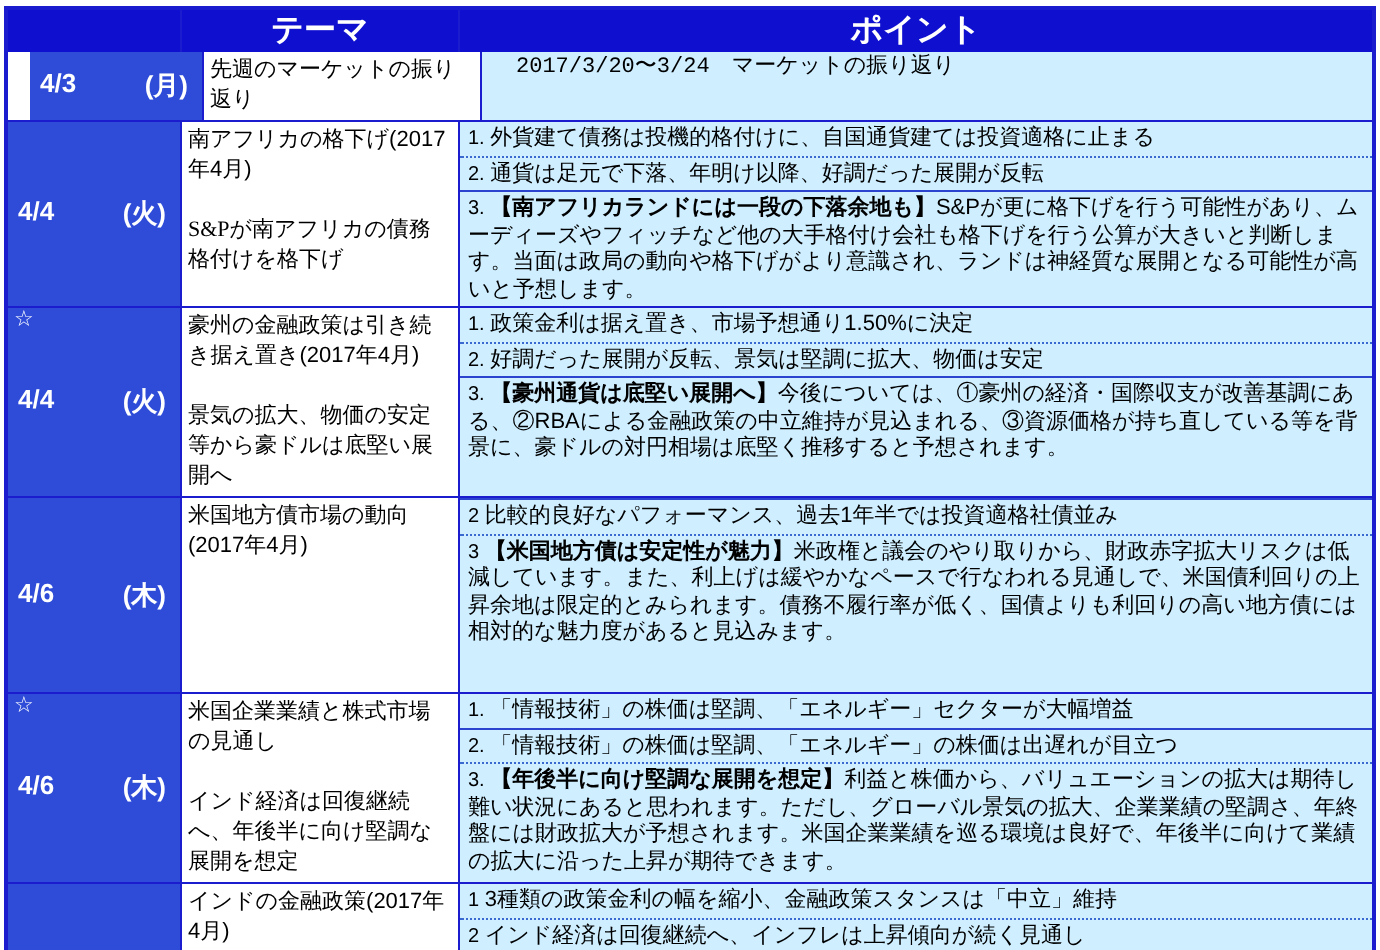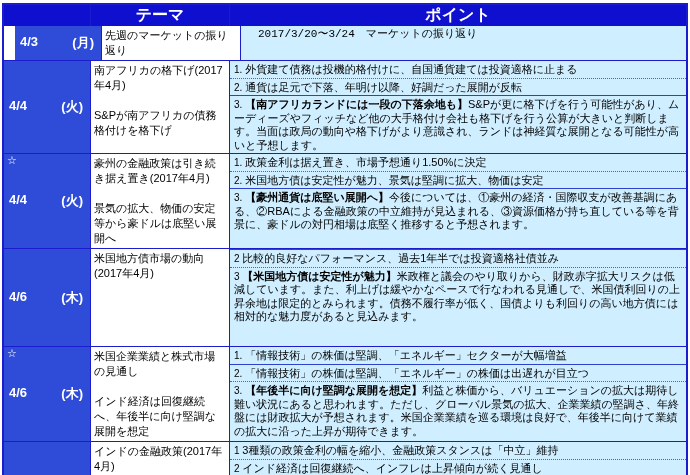--- a/index.html
+++ b/index.html
@@ -17,21 +17,21 @@
   .c-date{width:86px;flex:0 0 86px;}
   .c-theme{width:140px;flex:0 0 140px;border-left:1px solid #1b1ccd;border-right:1px solid #1b1ccd;}
   .c-points{flex:1 1 auto;}
   
   .date-cell{background:#2e4cd8;color:#ffffff;font-weight:bold;font-size:13px;
              display:flex;align-items:center;position:relative;}
   .dateline{display:flex;justify-content:space-between;width:100%;padding:0 7px 0 5px;}
   .star{position:absolute;top:0px;left:3px;font-size:11px;font-weight:normal;line-height:12px;}
   
   .theme-cell{background:#ffffff;font-size:11px;line-height:15px;padding:2px 3px;}
-  .tpara + .tpara{margin-top:15px;}
+  .tpara + .tpara{margin-top:15px;font-family:Liberation Serif, serif;}
   
   .points-cell{background:#cfeeff;font-size:11px;line-height:13.5px;
                display:flex;flex-direction:column;}
   .pitem{padding:2px 5px 1px 4px;}
   .pitem:last-child{flex:1 1 auto;}
   .div-dotted{border-top:1px dotted #3a6ad0;}
   .div-solid{border-top:1px solid #2b43cf;}
   .pnum{font-size:10px;vertical-align:top;}
   .phead{font-weight:bold;}
   .indent{padding-left:17px;font-family:Liberation Mono, monospace;}
@@ -89,21 +89,21 @@
               <span class="dnum">4/4</span>
               <span class="dow">(火)</span>
             </div>
           </div>
           <div class="cell c-theme theme-cell">
             <div class="tpara">豪州の金融政策は引き続き据え置き(2017年4月)</div>
             <div class="tpara">景気の拡大、物価の安定等から豪ドルは底堅い展開へ</div>
           </div>
           <div class="cell c-points points-cell">
             <div class="pitem"><span class="pnum">1. </span><span class="ptext">政策金利は据え置き、市場予想通り1.50%に決定</span></div>
-            <div class="pitem div-dotted"><span class="pnum">2. </span><span class="ptext">米国地方債は安定性が魅力、景気は堅調に拡大、物価は安定</span></div>
+            <div class="pitem div-dotted"><span class="pnum">2. </span><span class="ptext">好調だった展開が反転、景気は堅調に拡大、物価は安定</span></div>
             <div class="pitem div-solid"><span class="pnum">3. </span><b class="phead">【豪州通貨は底堅い展開へ】</b><span class="ptext">今後については、①豪州の経済・国際収支が改善基調にある、②RBAによる金融政策の中立維持が見込まれる、③資源価格が持ち直している等を背景に、豪ドルの対円相場は底堅く推移すると予想されます。</span></div>
           </div>
         </div>
         <div class="row" style="min-height: 97px;">
           <div class="cell c-date date-cell">
             <div class="dateline">
               <span class="dnum">4/6</span>
               <span class="dow">(木)</span>
             </div>
           </div>

